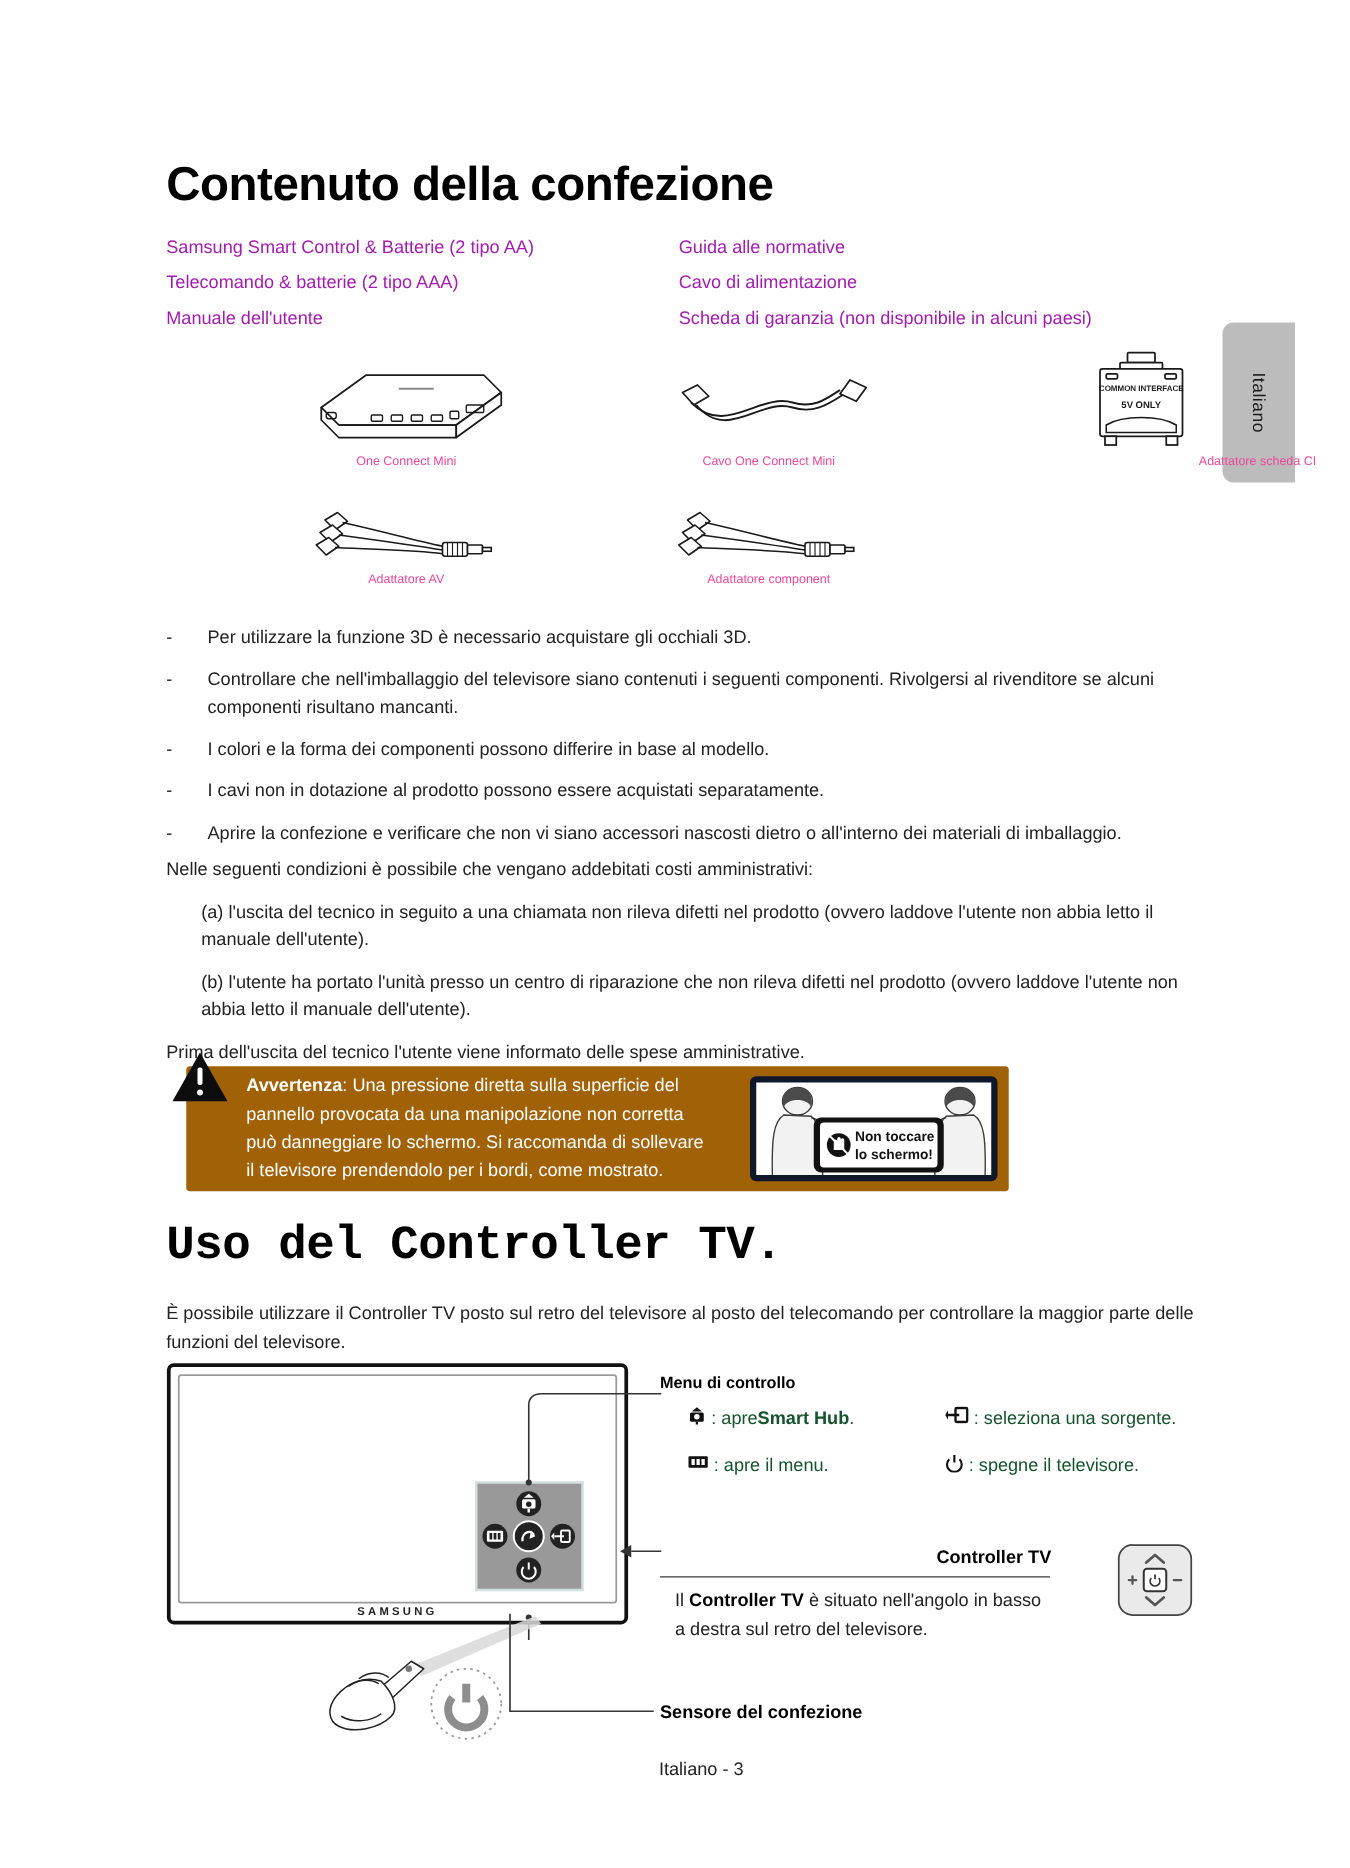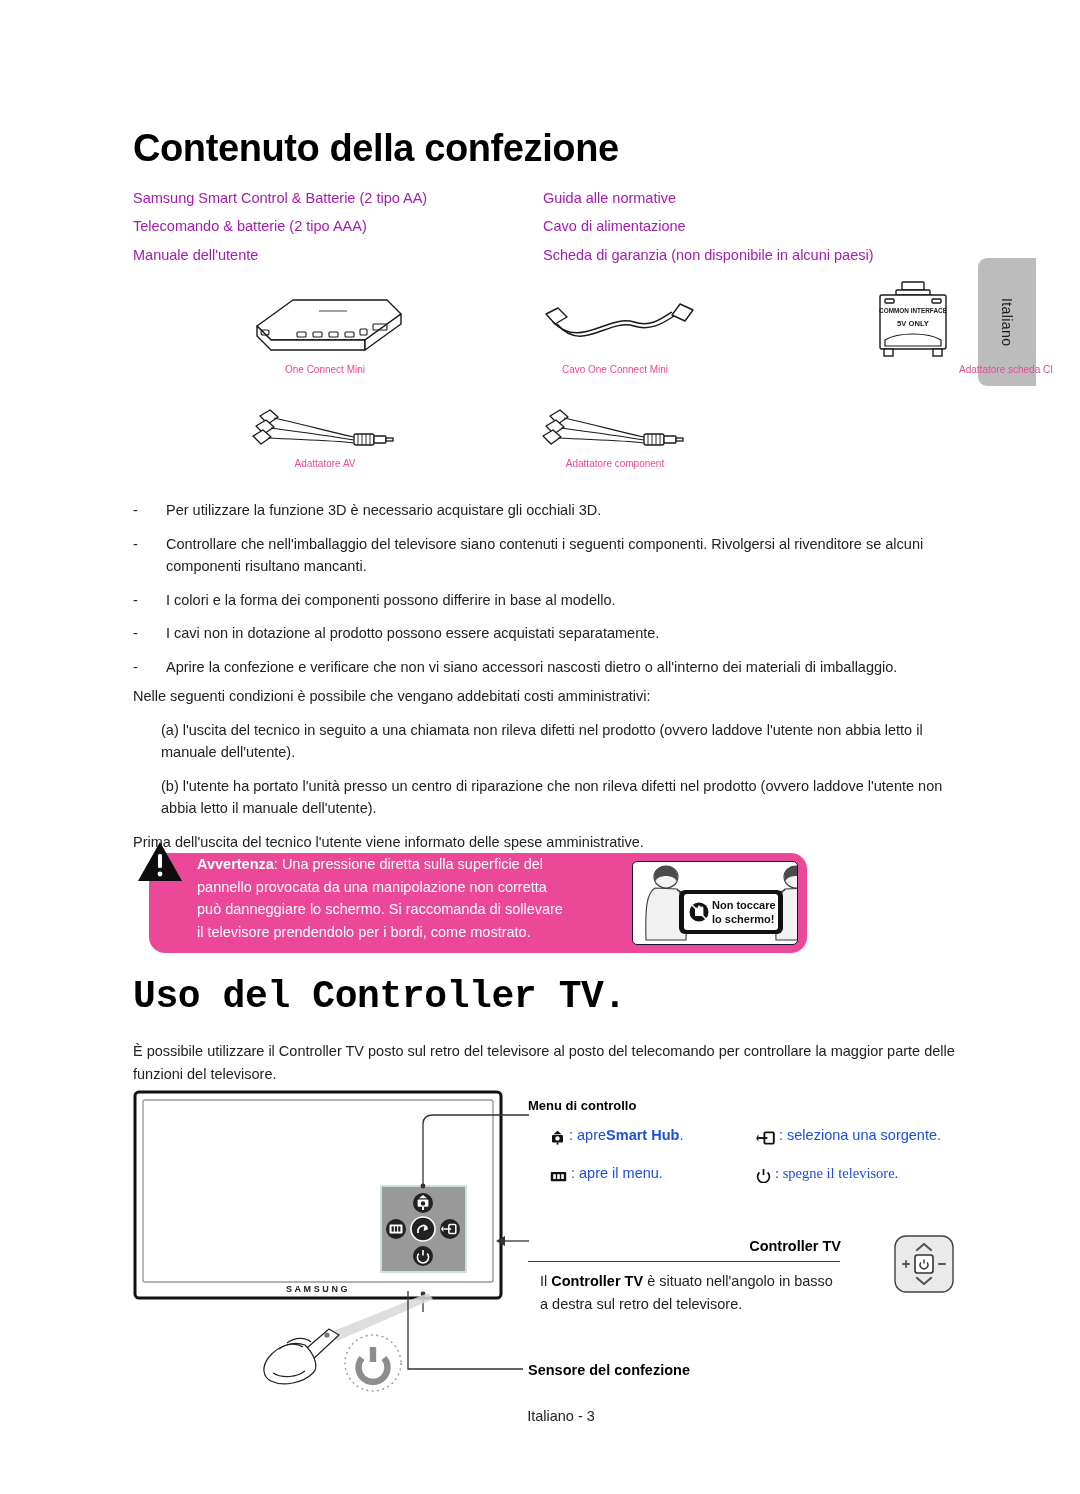--- a/index.html
+++ b/index.html
@@ -73,67 +73,67 @@
   
   .admin { position: absolute; left: 133px; top: 685px; width: 830px; }
   .admin p { margin: 0 0 11px 0; font-size: 14.5px; line-height: 22.5px; color: #222; }
   .admin p.indent { padding-left: 28px; }
 
   
   .warn-wrap { position: absolute; left: 137px; top: 853px; width: 670px; height: 100px; }
   .warn-box {
     position: absolute; left: 12px; top: 0;
     width: 658px; height: 100px;
-    background: #ec4899;
-    border-radius: 16px;
-    display: flex; align-items: flex-start;
+    background: #a16207;
+    border-radius: 3px;
+    display: flex; align-items: center;
   }
   .warn-text {
     margin-left: 48px;
     width: 370px;
     color: #fff;
     font-size: 14.5px;
     line-height: 22.5px;
   }
   .warn-text b { color: #fff; font-weight: bold; }
   .warn-tri {
     position: absolute; left: 0; top: -12px;
     width: 46px; height: 42px;
     z-index: 3;
   }
   .warn-pic {
     position: absolute; right: 9px; top: 8px;
-    width: 166px; height: 84px;
+    width: 198px; height: 84px;
     background: #ffffff;
-    border: 1px solid #0f172a;
+    border: 5px solid #0f172a;
     border-radius: 5px;
     overflow: hidden;
   }
 
   
   .ctrl-intro { position: absolute; left: 133px; top: 1040px; width: 830px;
                 font-size: 14.5px; line-height: 22.5px; color: #222; }
 
   .ctrl-area { position: absolute; left: 133px; top: 1090px; width: 830px; height: 300px; }
 
   .tv-fig { position: absolute; left: 0; top: 0; width: 400px; height: 230px; }
   .hand-fig { position: absolute; left: 120px; top: 195px; width: 290px; height: 120px; }
 
   
   .ctrl-col { position: absolute; left: 395px; top: 8px; width: 435px; }
 
   .ctrl-h { font-size: 13px; font-weight: bold; color: #000; }
 
   .menu-rows { margin-top: 12px; position: relative; height: 78px; }
-  .menu-row { position: absolute; display: flex; align-items: flex-end;
-              font-size: 14.5px; color: #1d4ed8; line-height: 20px; }
+  .menu-row { position: absolute; display: flex; align-items: flex-start;
+              font-size: 14.5px; color: #14532d; line-height: 20px; }
   .mr-a { left: 22px;  top: 0; }
   .mr-b { left: 22px;  top: 38px; }
   .mr-c { left: 228px; top: 0; }
-  .mr-d { left: 228px; top: 38px; font-family: Liberation Serif, serif; }
+  .mr-d { left: 228px; top: 38px; }
   .menu-row .gi { display: inline-flex; margin-right: 4px; }
 
   .ctl-block { position: absolute; left: 395px; top: 148px; width: 435px; height: 95px; }
   .ctl-title { position: absolute; right: 122px; top: 0; font-size: 14.5px;
                font-weight: bold; color: #000; }
   .ctl-rule { position: absolute; left: 0; top: 23px; width: 312px;
               border-top: 1px solid #3a3a3a; }
   .ctl-body { position: absolute; left: 12px; top: 32px; width: 300px;
               font-size: 14.5px; line-height: 23px; color: #222; text-align: left; }
   .ctl-body b { font-weight: bold; color: #000; }

